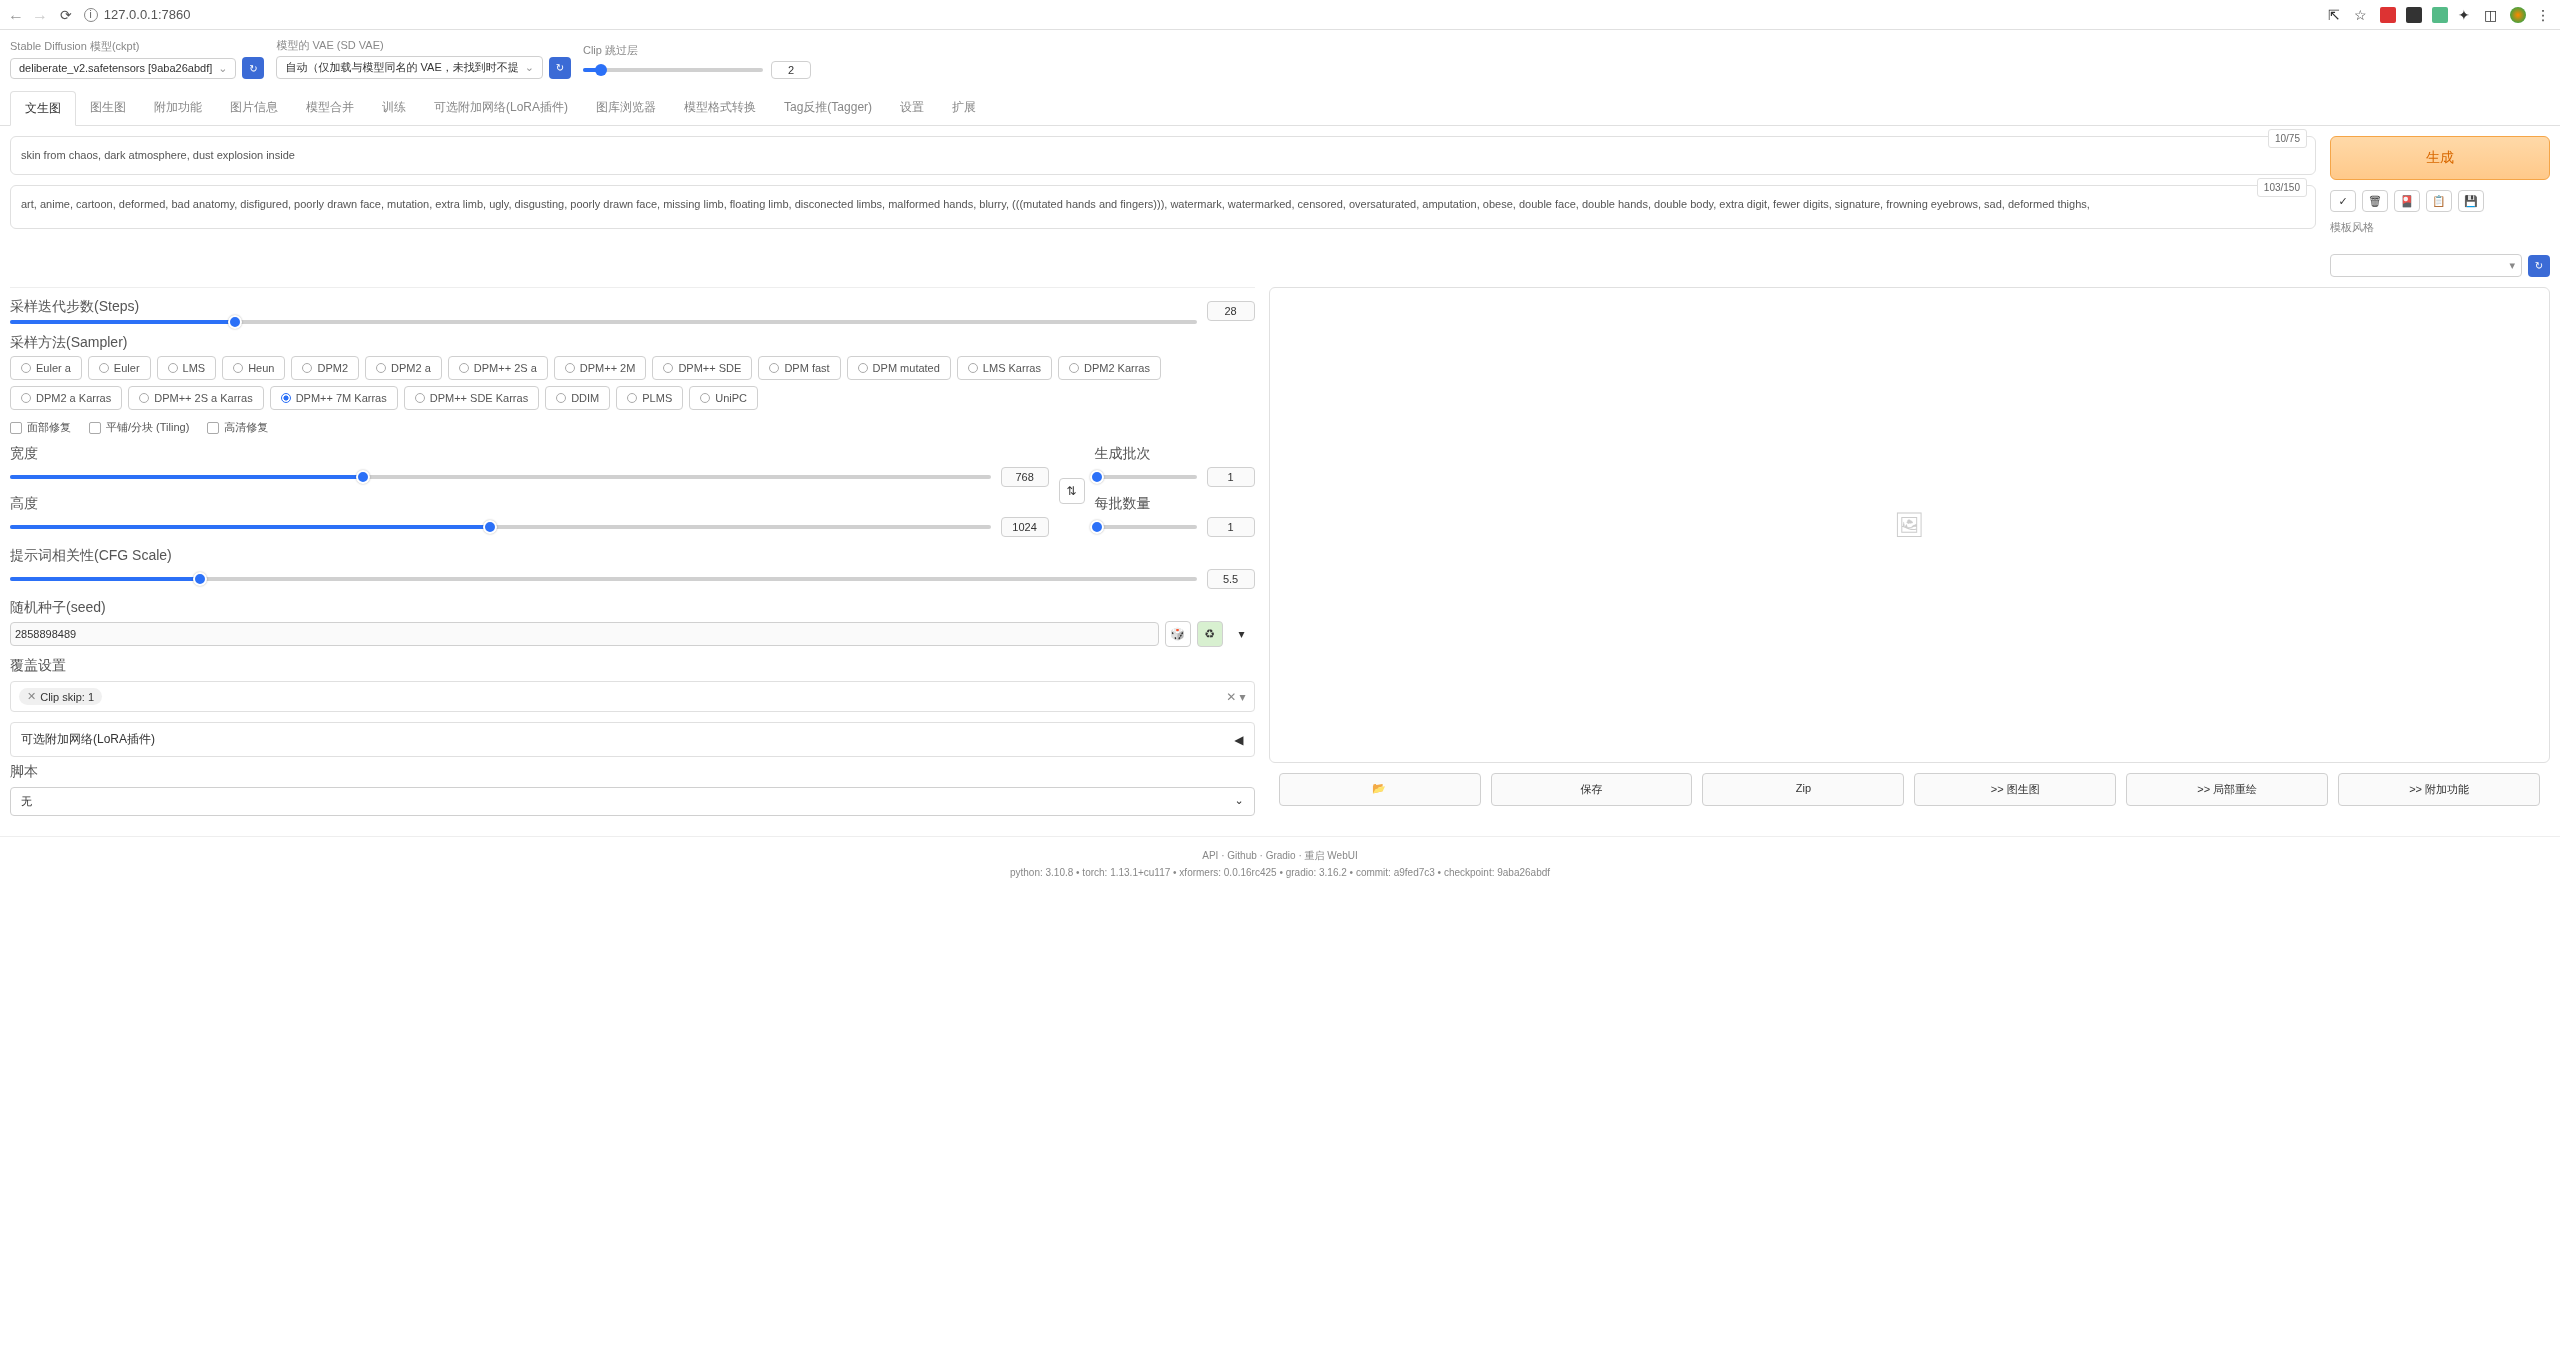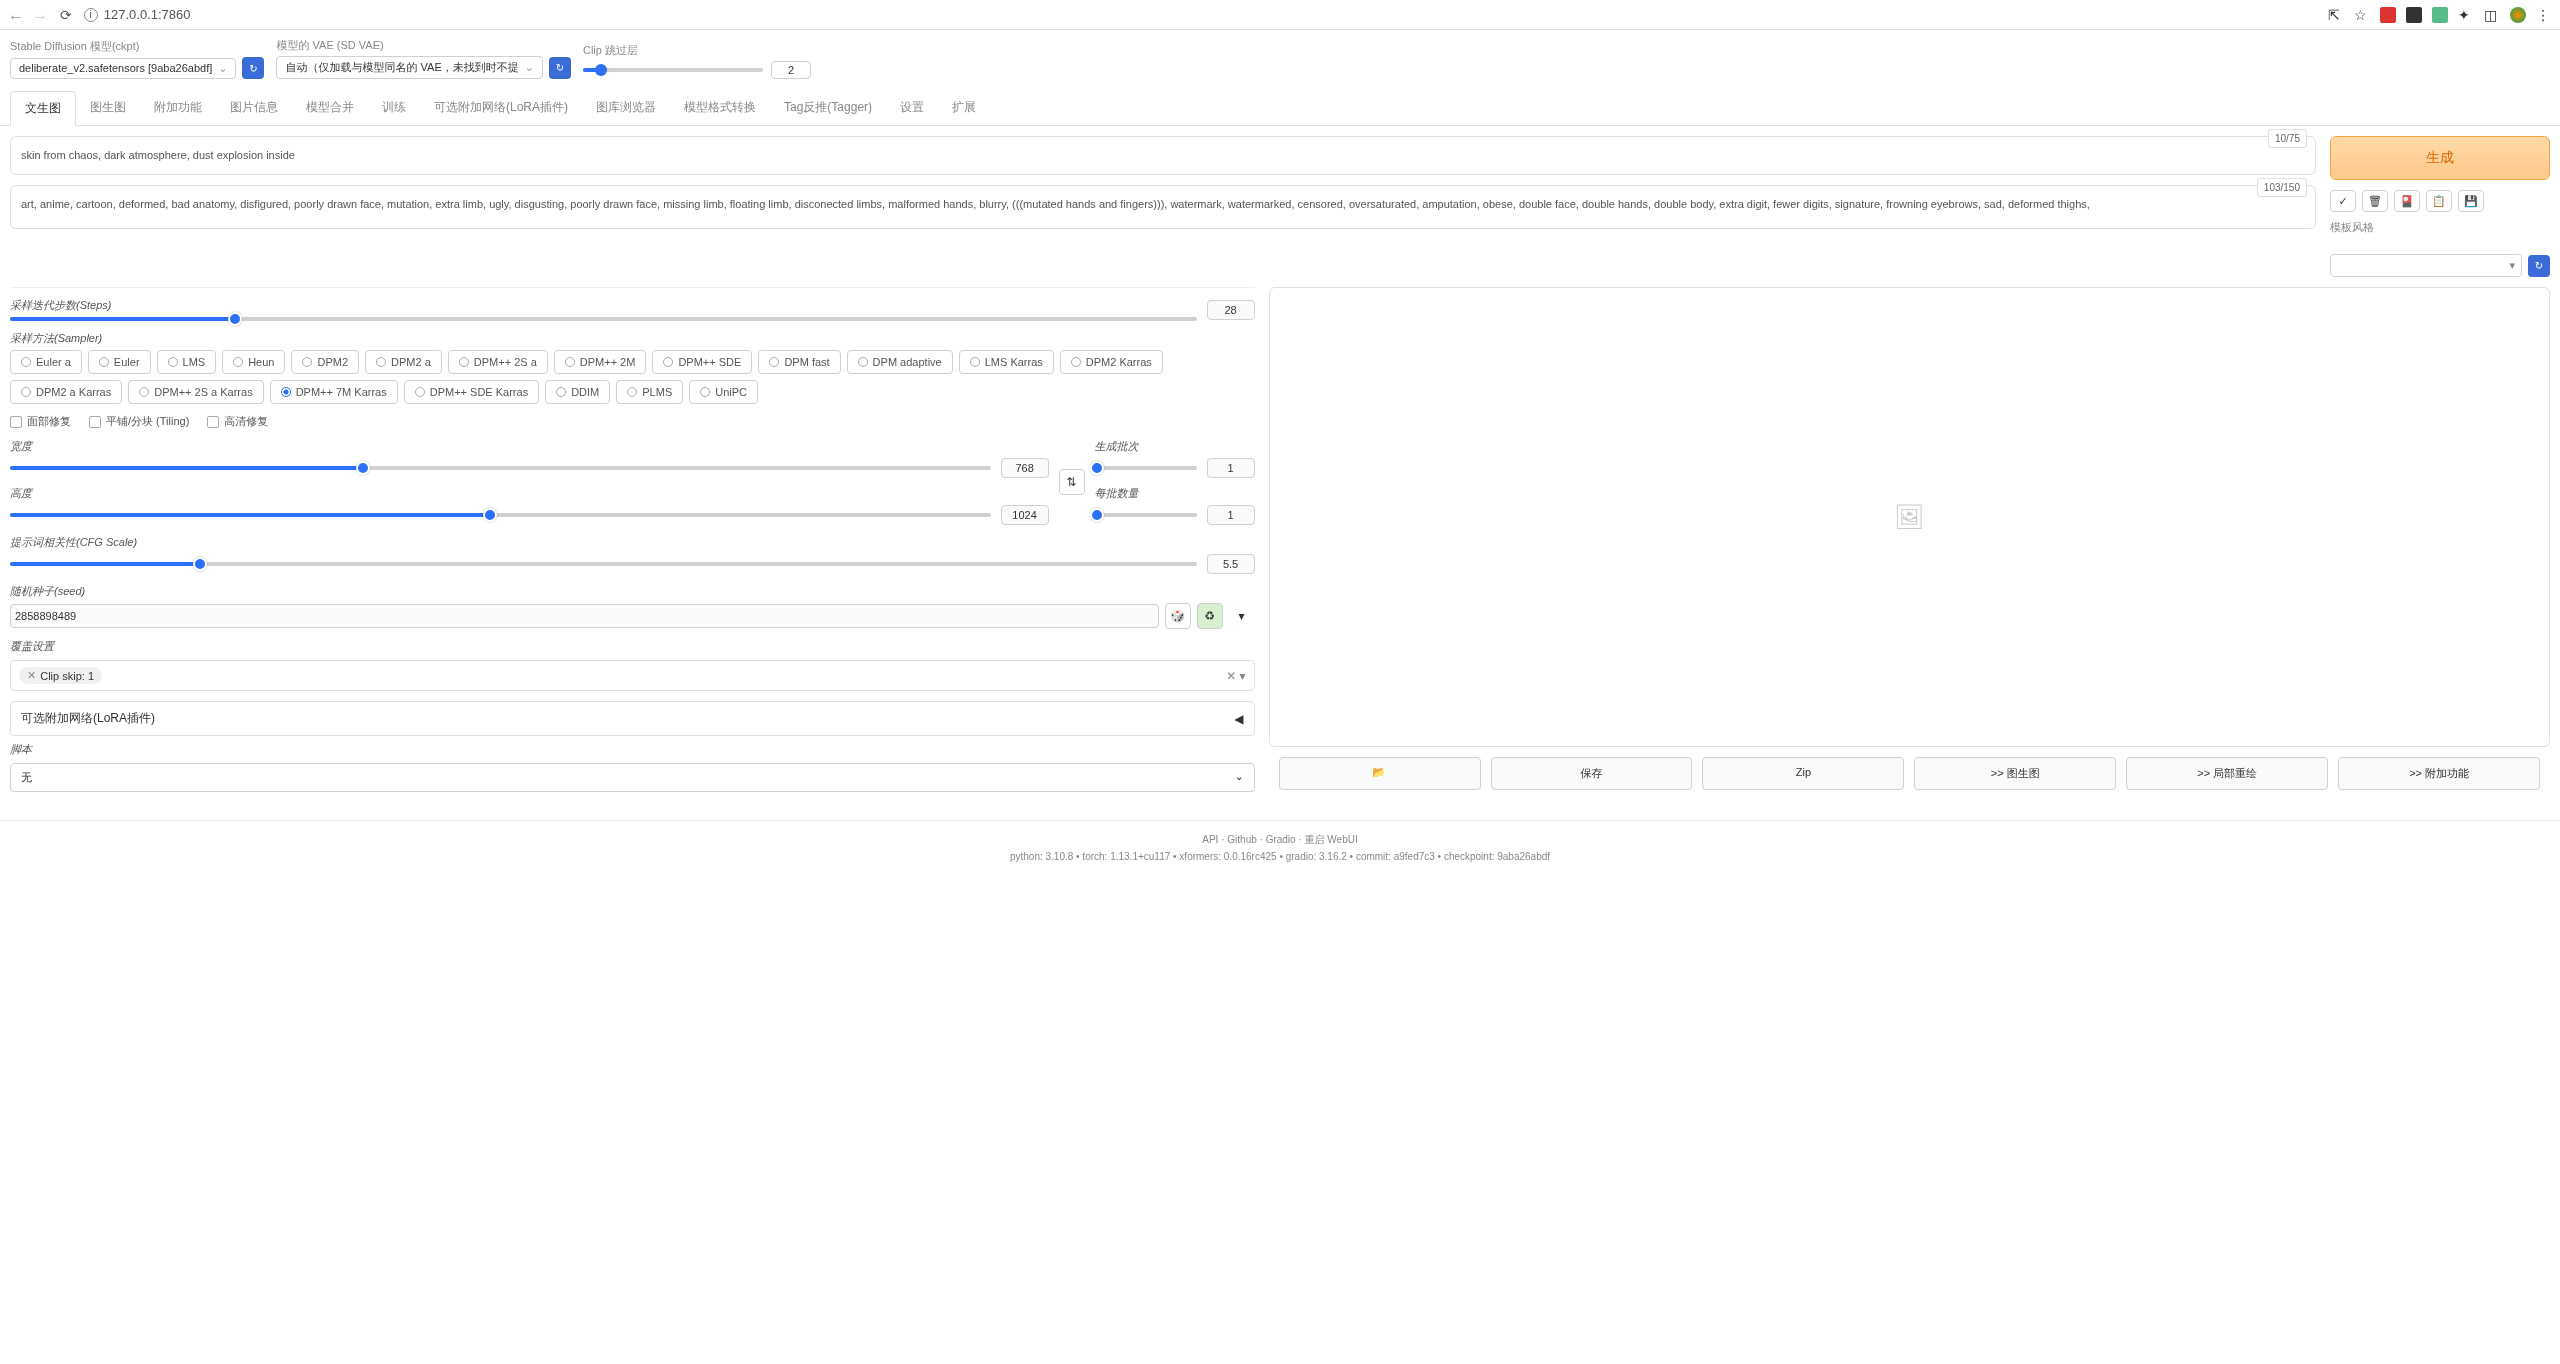--- a/index.html
+++ b/index.html
@@ -37,21 +37,21 @@
 .token-badge { position: absolute; top: -8px; right: 8px; background: #fff; border: 1px solid #e0e0e0; border-radius: 3px; padding: 1px 6px; font-size: 10px; color: #666; }
 
 .gen-btn { width: 100%; height: 44px; background: linear-gradient(#ffd9a8, #ffc98a); border: 1px solid #f5a547; border-radius: 6px; color: #d96800; font-size: 14px; font-weight: 500; margin-bottom: 10px; }
 .icon-row { display: flex; gap: 6px; margin-bottom: 8px; }
 .icon-btn { width: 26px; height: 22px; border: 1px solid #d0d0d0; border-radius: 4px; background: #fff; display: flex; align-items: center; justify-content: center; font-size: 11px; }
 .style-row { display: flex; gap: 6px; align-items: center; }
 .style-select { flex: 1; border: 1px solid #d0d0d0; border-radius: 4px; padding: 4px 6px; font-size: 11px; color: #888; display: flex; justify-content: space-between; }
 
 .controls { border-top: 1px solid #eee; padding-top: 10px; }
 .ctrl-group { margin-bottom: 10px; }
-.ctrl-label { font-size: 11px; color: #555; margin-bottom: 4px; font-style: italic; }
+.ctrl-label { font-size: 14px; color: #555; margin-bottom: 4px; }
 .slider-row { display: flex; align-items: center; gap: 10px; }
 .slider { flex: 1; height: 4px; background: #d0d0d0; border-radius: 2px; position: relative; }
 .slider .fill { position: absolute; height: 100%; background: #2b70f7; border-radius: 2px; left: 0; }
 .slider .thumb { position: absolute; width: 14px; height: 14px; background: #2b70f7; border-radius: 50%; top: -5px; transform: translateX(-50%); border: 2px solid #fff; box-shadow: 0 0 2px rgba(0,0,0,0.3); }
 .num-box { border: 1px solid #d0d0d0; border-radius: 4px; padding: 3px 10px; min-width: 48px; text-align: center; font-size: 11px; background: #fafafa; }
 
 .radio-grid { display: flex; flex-wrap: wrap; gap: 6px; margin-top: 4px; }
 .radio-item { border: 1px solid #d0d0d0; border-radius: 4px; padding: 5px 10px; display: flex; align-items: center; gap: 5px; font-size: 11px; color: #555; background: #fff; }
 .radio-item .circ { width: 10px; height: 10px; border: 1px solid #aaa; border-radius: 50%; }
 .radio-item.selected .circ { border-color: #2b70f7; background: radial-gradient(#2b70f7 40%, #fff 50%); }
@@ -247,21 +247,21 @@
             <div class="radio-item">
               <span class="circ"></span>
               <span>DPM++ SDE</span>
             </div>
             <div class="radio-item">
               <span class="circ"></span>
               <span>DPM fast</span>
             </div>
             <div class="radio-item">
               <span class="circ"></span>
-              <span>DPM adaptive</span>
+              <span>DPM mutated</span>
             </div>
             <div class="radio-item">
               <span class="circ"></span>
               <span>LMS Karras</span>
             </div>
             <div class="radio-item">
               <span class="circ"></span>
               <span>DPM2 Karras</span>
             </div>
             <div class="radio-item">

